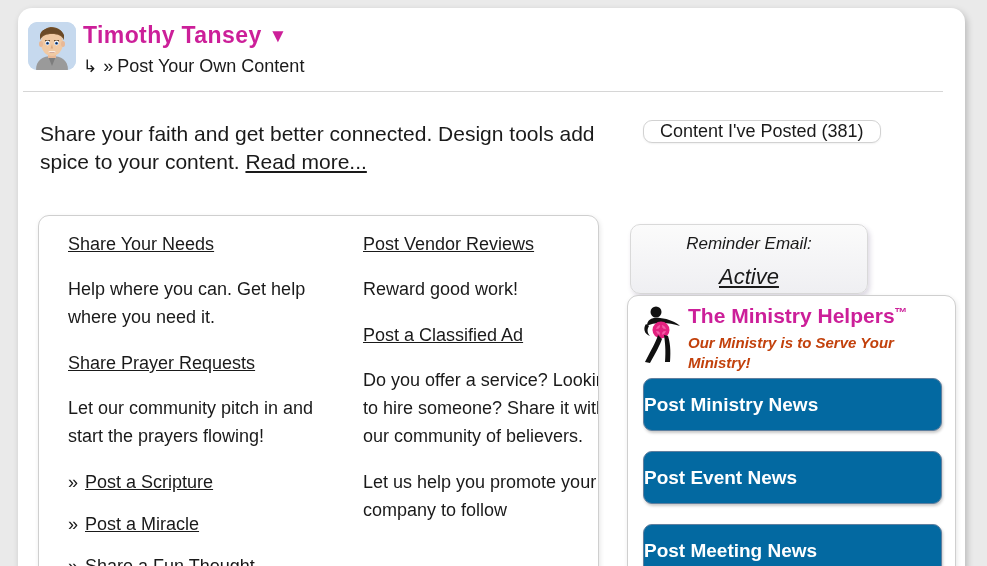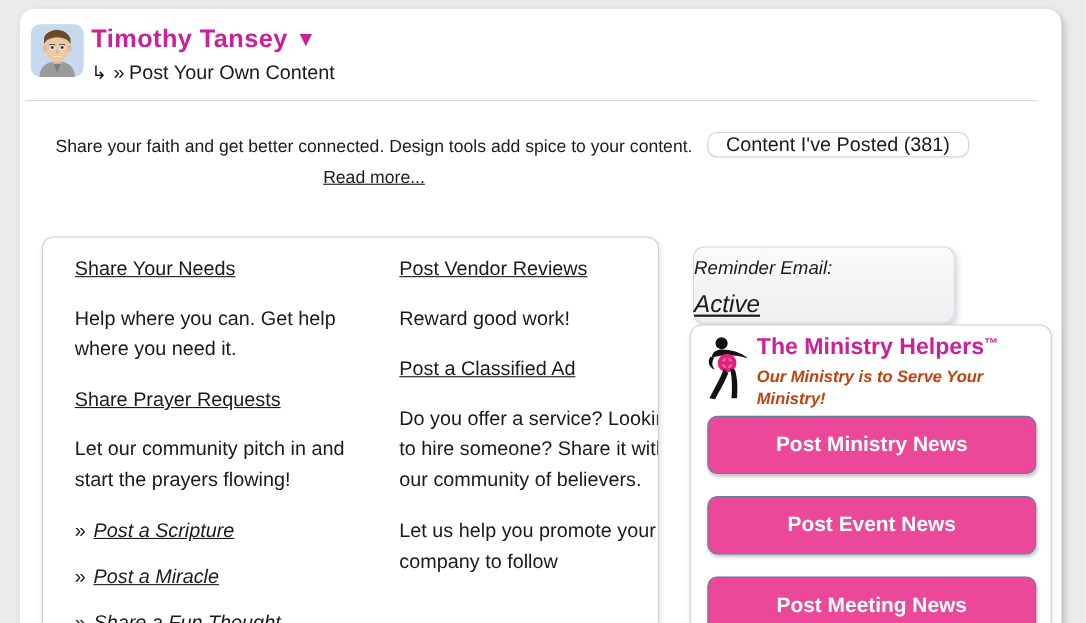--- a/index.html
+++ b/index.html
@@ -93,24 +93,23 @@
     position: absolute;
     left: 0;
     top: 104px;
     width: 947px;
   }
   #intro-text {
     position: absolute;
     left: 22px;
     top: 8px;
     width: 600px;
-    font-size: 16px;
+    font-size: 21px;
     line-height: 28px;
     color: #1a1a1a;
-    text-align: center;
   }
   #intro-text a {
     color: #1a1a1a;
     text-decoration: underline;
   }
   #posted-btn {
     position: absolute;
     left: 625px;
     top: 8px;
     padding: 0 16px;
@@ -164,35 +163,34 @@
     white-space: nowrap;
   }
   .bullet-link .bul {
     margin-right: 7px;
     color: #1a1a1a;
   }
   .bullet-link a {
     color: #1a1a1a;
     text-decoration: underline;
     cursor: pointer;
-    font-style: italic;
   }
 
   
   #reminder-box {
     position: absolute;
     left: 612px;
     top: 216px;
     width: 236px;
     height: 68px;
     border: 1px solid #d9d9d9;
     border-radius: 10px;
     background: linear-gradient(180deg, #fbfbfb 0%, #efeff2 100%);
     box-shadow: 2px 3px 5px rgba(80,60,110,0.20);
-    text-align: left;
+    text-align: center;
     font-style: italic;
   }
   #reminder-label {
     display: block;
     margin-top: 9px;
     font-size: 17px;
     color: #1a1a1a;
   }
   #reminder-value {
     display: block;
@@ -247,27 +245,27 @@
     line-height: 20px;
     color: #c2410c;
   }
   .mh-btn {
     position: absolute;
     left: 15px;
     width: 297px;
     height: 51px;
     border: 1px solid #5f7f9f;
     border-radius: 9px;
-    background: #ec4899;
+    background: #0369a1;
     box-shadow: 1px 2px 3px rgba(0,0,0,0.22);
     color: #ffffff;
     font-size: 19px;
     font-weight: bold;
     line-height: 51px;
-    text-align: center;
+    text-align: left;
     cursor: pointer;
   }
   #mh-btn-0 { top: 82px; }
   #mh-btn-1 { top: 155px; }
   #mh-btn-2 { top: 228px; }
 </style>
 </head>
 <body>
 
 <div id="page-card">

